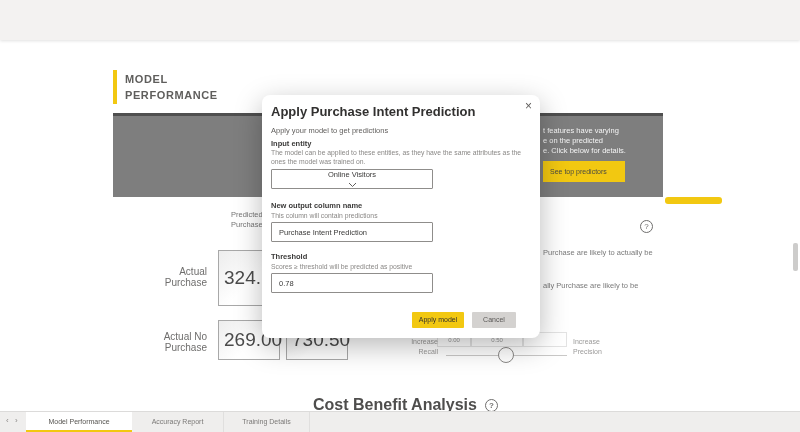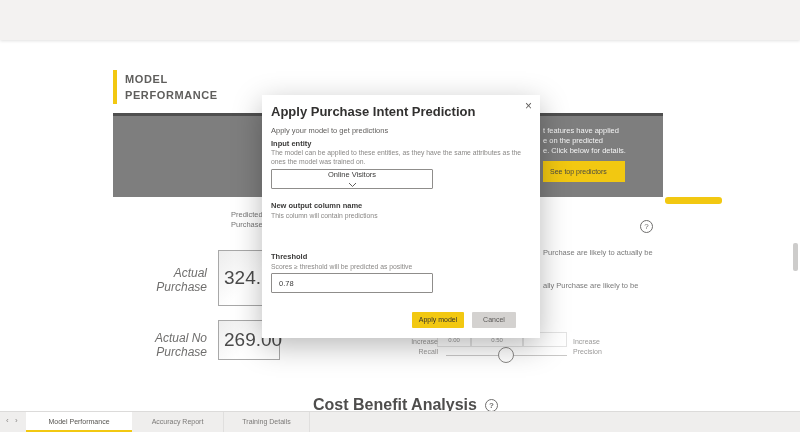--- a/index.html
+++ b/index.html
@@ -29,21 +29,21 @@
   .info-left { left:125px; top:126px; width:137px; height:66px; overflow:hidden; white-space:nowrap; }
   .info-head { font-size:8px; font-weight:bold; color:#f2c811; margin-bottom:5px; }
   .info-line { font-size:7.5px; color:#f4f4f4; line-height:9.8px; }
   .info-right { left:543px; top:126px; width:118px; }
   .info-rline { font-size:7.5px; color:#f4f4f4; line-height:10px; }
   .predictors-btn { left:543px; top:161px; width:82px; height:21px; background:#f2c811;
     color:#4a4a42; font-size:7px; line-height:21px; padding-left:7px; cursor:pointer; }
 
   
   .col-head { left:231px; top:210px; font-size:7.5px; color:#767676; line-height:10px; }
-  .row-label { font-size:12px; color:#6f6e6d; text-align:right;font-style:italic; }
+  .row-label { font-size:10px; color:#6f6e6d; text-align:right; }
   .m-cell { border:1px solid #a8a8a8; background:linear-gradient(135deg,#ededed,#ffffff 55%);
     color:#4b4b4b; font-size:19px; display:flex; align-items:center; padding-left:5px; }
   .cell-r1c1 { left:218px; top:250px; width:62px; height:56px; }
   .cell-r2c1 { left:218px; top:320px; width:62px; height:40px; }
   .cell-r2c2 { left:286px; top:320px; width:62px; height:40px; }
 
   
   .help-circle { width:13px; height:13px; border:1px solid #6f6e6d; border-radius:50%;
     color:#6f6e6d; font-size:8px; line-height:11px; text-align:center; cursor:pointer; }
   .rp-help { left:640px; top:220px; }
@@ -71,21 +71,21 @@
     border-bottom:2px solid #f2c811; }
   .tab-plain { color:#7b7977; border-right:1px solid #e0dfde; }
   .tab2 { left:132px; width:92px; }
   .tab3 { left:224px; width:86px; }
 
   
   .scroll-thumb { left:793px; top:243px; width:5px; height:28px; background:#cdcccb; border-radius:2px; cursor:pointer; }
 
   
   .modal { left:262px; top:95px; width:278px; height:243px; background:#fff; z-index:20;
-    box-shadow:0 8px 28px rgba(0,0,0,.28); }
+    box-shadow:0 8px 28px rgba(0,0,0,.28);border-radius:8px; }
   .modal .abs { position:absolute; }
   .md-title { left:9px; top:9px; font-size:13px; font-weight:600; color:#323130; }
   .md-close { right:8px; top:4px; font-size:12px; color:#605e5c; cursor:pointer; line-height:14px; }
   .md-sub { left:9px; top:31px; font-size:7.5px; color:#605e5c; }
   .md-label { left:9px; font-size:7.5px; font-weight:bold; color:#3b3a39; }
   .md-desc { left:9px; font-size:6.8px; color:#8a8886; line-height:8.6px; width:252px; }
   .md-field { left:9px; width:162px; height:20px; border:1px solid #8f8d8b; border-radius:1px;
     background:#fff; font-size:7.5px; color:#3b3a39;flex-direction:column; }
   .md-dropdown { display:flex; align-items:center; justify-content:space-between;
     padding:0 7px; cursor:pointer; }
@@ -109,34 +109,35 @@
   <div class="abs hdr-btn hdr-edit">Edit model</div>
 
   <div class="abs sec-bar"></div>
   <div class="abs sec-title">
     <div>MODEL</div>
     <div>PERFORMANCE</div>
   </div>
 
   <div class="abs info-box"></div>
   <div class="abs info-right">
-    <div class="info-rline">t features have applied</div>
+    <div class="info-rline">t features have varying</div>
     <div class="info-rline">e on the predicted</div>
     <div class="info-rline">e.  Click below for details.</div>
   </div>
   <div class="abs predictors-btn">See top predictors</div>
 
   <div class="abs col-head">
     <div>Predicted</div>
     <div>Purchase</div>
   </div>
   <div class="abs row-label" style="left:139px; top:266px; width:68px;">Actual Purchase</div>
   <div class="abs m-cell cell-r1c1">324.</div>
   <div class="abs row-label" style="left:125px; top:331px; width:82px;">Actual No Purchase</div>
   <div class="abs m-cell cell-r2c1">269.00</div>
+  <div class="abs m-cell cell-r2c2">730.50</div>
 
   <div class="abs help-circle rp-help">?</div>
   <div class="abs yellow-bar"></div>
   <div class="abs rp-line" style="top:248px;">Purchase are likely to actually be</div>
   <div class="abs rp-line" style="top:281px;">ally Purchase are likely to be</div>
 
   <div class="abs tick-cell" style="left:437px; width:34px;">0.00</div>
   <div class="abs tick-cell" style="left:471px; width:52px;">0.50</div>
   <div class="abs tick-cell" style="left:523px; width:44px;"></div>
   <div class="abs slider-lbl" style="left:400px; width:38px; text-align:right;">
@@ -173,20 +174,21 @@
     <div class="abs md-desc" style="top:54px;">The model can be applied to these entities, as they have the same attributes as the ones the model was trained on.</div>
     <div class="abs md-field md-dropdown" style="top:74px;">
       <span>Online Visitors</span>
       <svg width="9" height="6" viewBox="0 0 9 6">
           <polyline points="1,1 4.5,4.5 8,1" fill="none" stroke="#605e5c" stroke-width="1"></polyline>
         </svg>
     </div>
 
     <div class="abs md-label" style="top:106px;">New output column name</div>
     <div class="abs md-desc" style="top:117px;">This column will contain predictions</div>
+    <input class="abs md-field md-input" style="top: 127px;" type="text" value="Purchase Intent Prediction">
 
     <div class="abs md-label" style="top:157px;">Threshold</div>
     <div class="abs md-desc" style="top:168px;">Scores ≥ threshold will be predicted as positive</div>
     <input class="abs md-field md-input" style="top: 178px;" type="text" value="0.78">
 
     <div class="abs md-btn md-apply">Apply model</div>
     <div class="abs md-btn md-cancel">Cancel</div>
   </div>
 
 </div>

